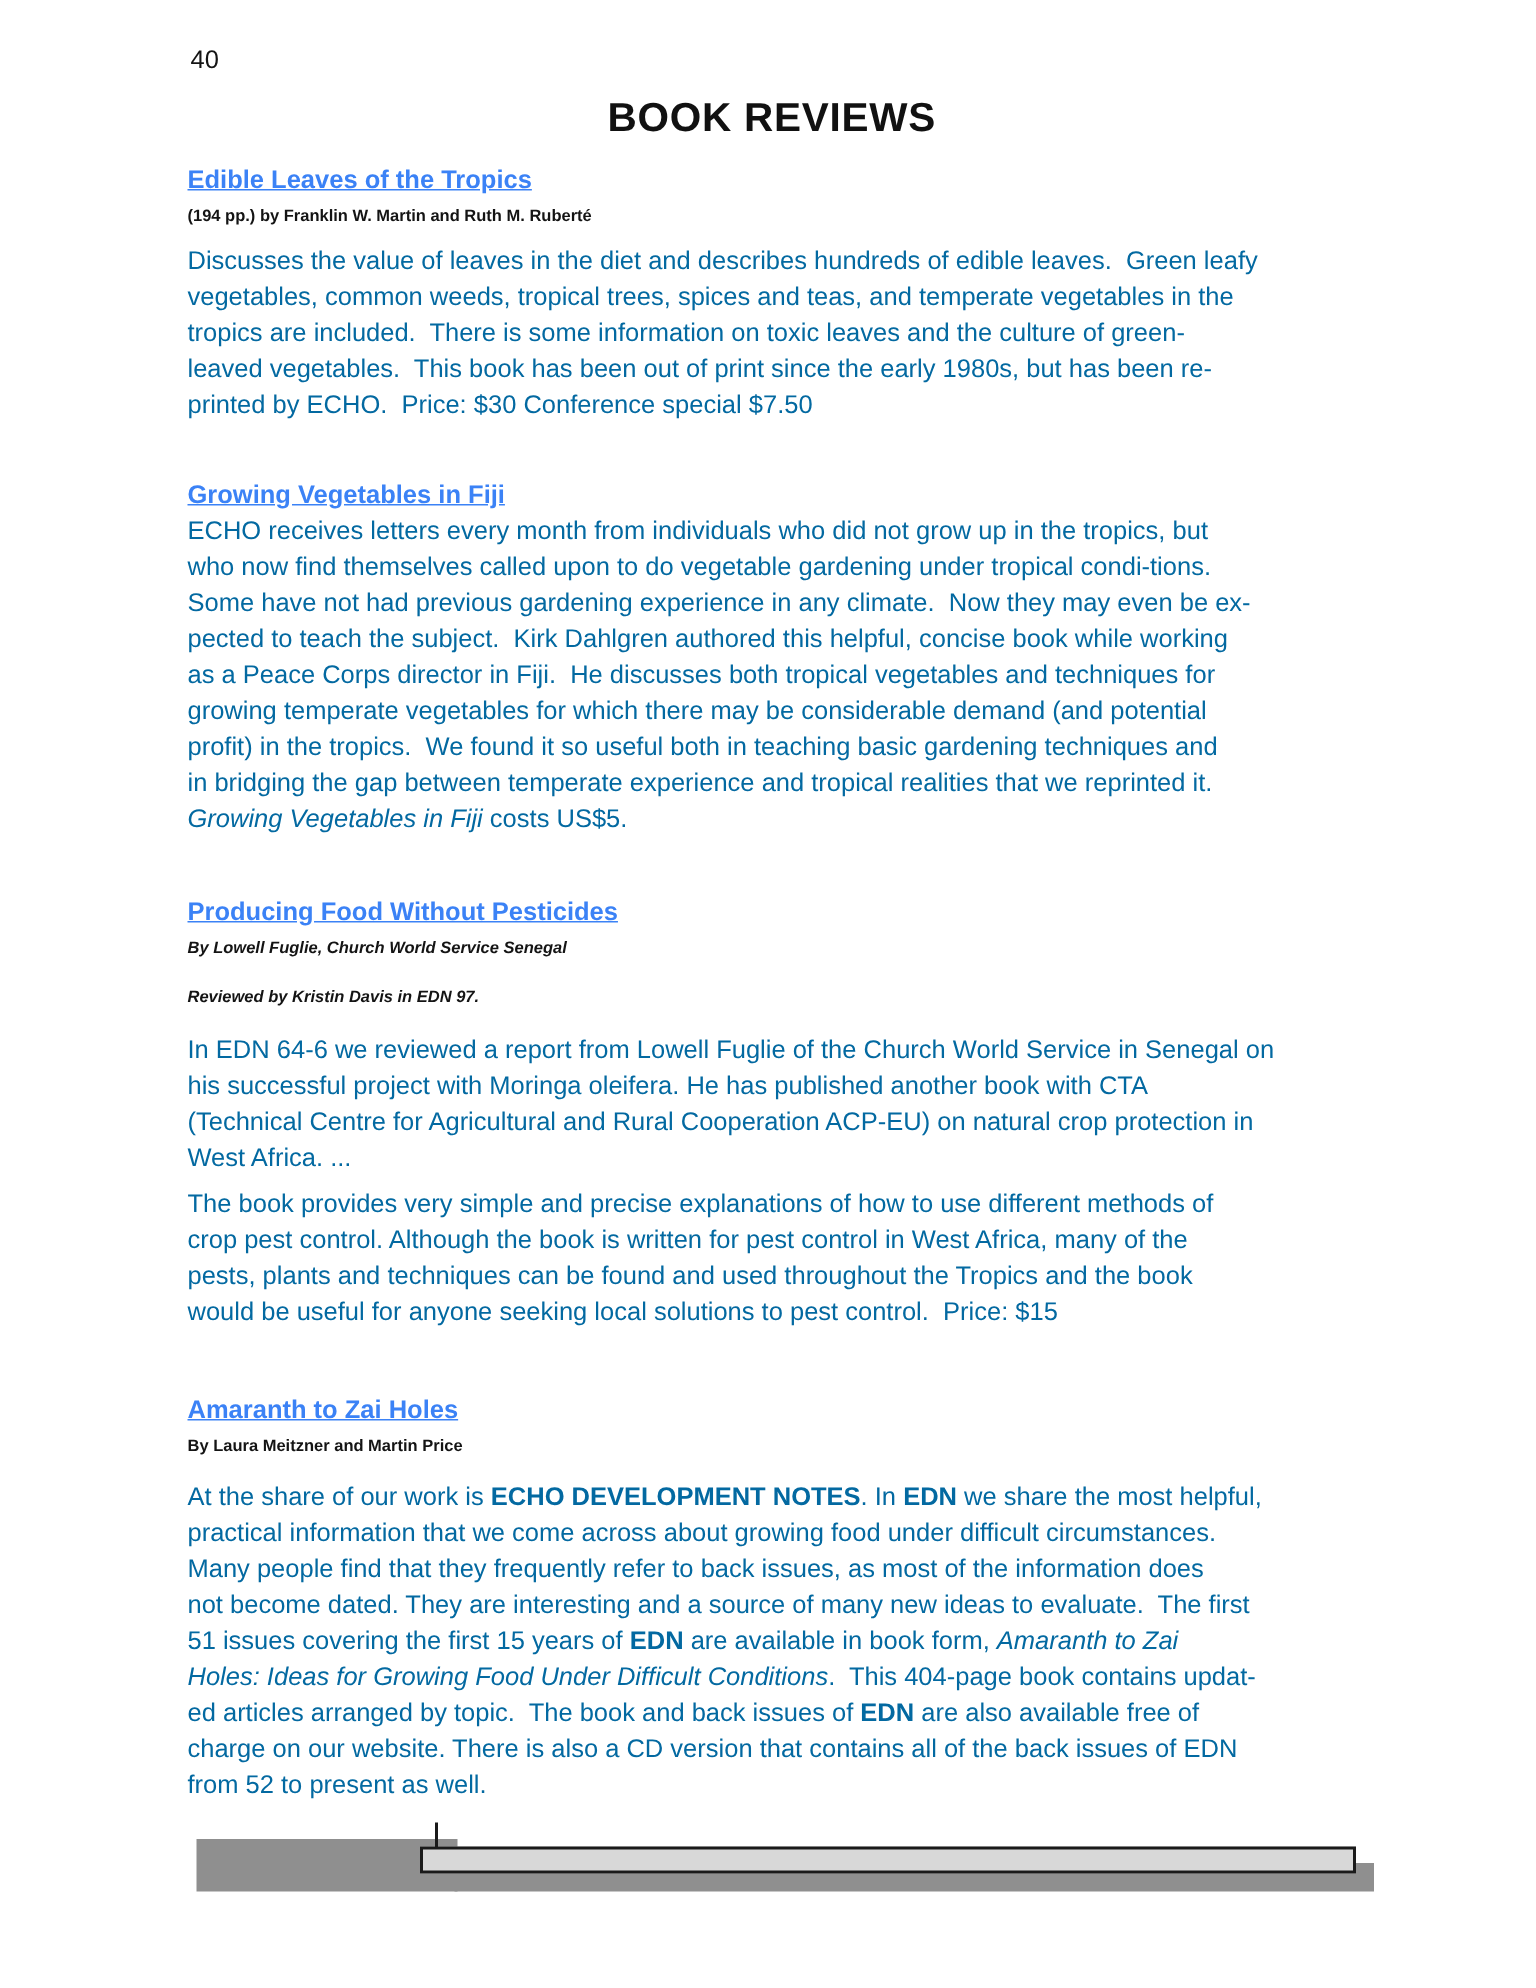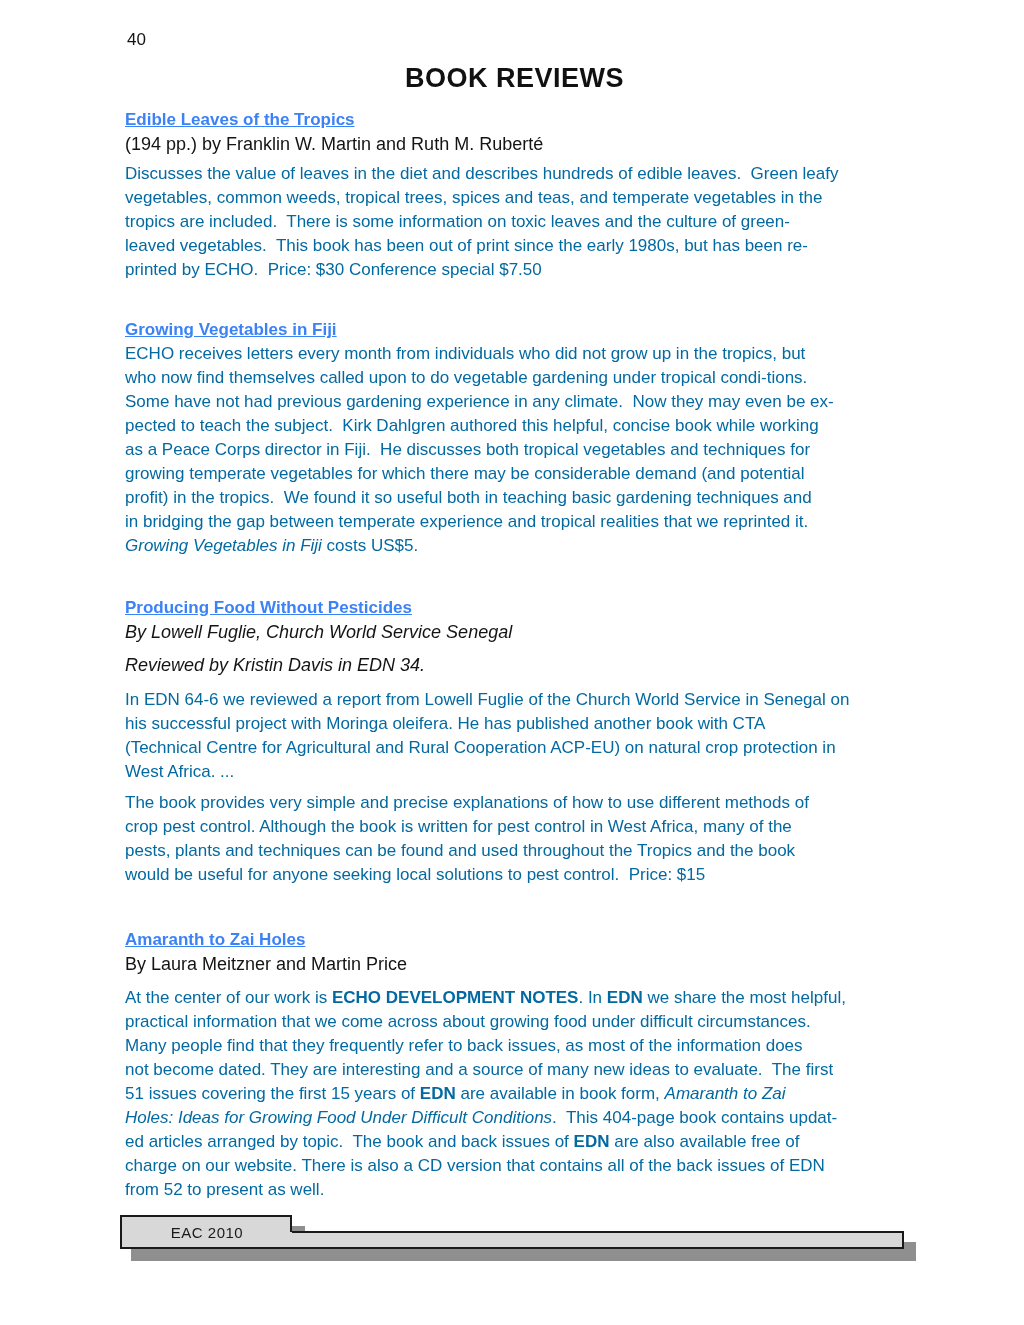--- a/index.html
+++ b/index.html
@@ -17,21 +17,21 @@
   .title {
     font-size:27px; font-weight:bold; text-align:center;
     margin:12px 0 0 -20px; line-height:32px; letter-spacing:0.5px;
     color:#111;
   }
   section.review { margin:0; }
   .rh {
     font-size:17px; font-weight:bold; text-decoration:underline;
     margin:0; line-height:24px; color:#3b82f6;
   }
-  .line { font-size:18px; line-height:24px; white-space:pre-wrap; }
+  .line { font-size:11px; line-height:24px; white-space:pre-wrap;font-weight:bold; }
   .it { font-style:italic; }
   .b  { font-weight:bold; }
   .para {
     margin:0; font-size:17px; line-height:24px;
     white-space:pre-wrap; color:#0369a1;
   }
   
   .footer { position:relative; height:52px; width:800px; }
   .f-shadow-tab { position:absolute; left:11px; top:11px; width:174px; height:35px; background:#8f8f8f; }
   .f-shadow-bar { position:absolute; left:183px; top:27px; width:613px; height:19px; background:#8f8f8f; }
@@ -75,48 +75,45 @@
 as a Peace Corps director in Fiji.  He discusses both tropical vegetables and techniques for
 growing temperate vegetables for which there may be considerable demand (and potential
 profit) in the tropics.  We found it so useful both in teaching basic gardening techniques and
 in bridging the gap between temperate experience and tropical realities that we reprinted it.
 </span><span class="it">Growing Vegetables in Fiji</span><span> costs US$5.</span></p>
   </section>
 
   <section class="review" style="margin-top:38px">
     <h2 class="rh">Producing Food Without Pesticides</h2>
     <div class="line it">By Lowell Fuglie, Church World Service Senegal</div>
-    <div class="line it" style="margin-top:9px">Reviewed by Kristin Davis in EDN 34.</div>
+    <div class="line it" style="margin-top:9px">Reviewed by Kristin Davis in EDN 97.</div>
     <p class="para" style="margin-top:11px"><span>In EDN 64-6 we reviewed a report from Lowell Fuglie of the Church World Service in Senegal on
 his successful project with Moringa oleifera. He has published another book with CTA
 (Technical Centre for Agricultural and Rural Cooperation ACP-EU) on natural crop protection in
 West Africa. ...</span></p>
     <p class="para" style="margin-top:7px"><span>The book provides very simple and precise explanations of how to use different methods of
 crop pest control. Although the book is written for pest control in West Africa, many of the
 pests, plants and techniques can be found and used throughout the Tropics and the book
 would be useful for anyone seeking local solutions to pest control.  Price: $15</span></p>
   </section>
 
   <section class="review" style="margin-top:41px">
     <h2 class="rh">Amaranth to Zai Holes</h2>
     <div class="line">By Laura Meitzner and Martin Price</div>
-    <p class="para" style="margin-top:10px"><span>At the center of our work is </span><span class="b">ECHO DEVELOPMENT NOTES</span><span>. In </span><span class="b">EDN</span><span> we share the most helpful,
+    <p class="para" style="margin-top:10px"><span>At the share of our work is </span><span class="b">ECHO DEVELOPMENT NOTES</span><span>. In </span><span class="b">EDN</span><span> we share the most helpful,
 practical information that we come across about growing food under difficult circumstances.
 Many people find that they frequently refer to back issues, as most of the information does
 not become dated. They are interesting and a source of many new ideas to evaluate.  The first
 51 issues covering the first 15 years of </span><span class="b">EDN</span><span> are available in book form, </span><span class="it">Amaranth to Zai
 Holes: Ideas for Growing Food Under Difficult Conditions</span><span>.  This 404-page book contains updat-
 ed articles arranged by topic.  The book and back issues of </span><span class="b">EDN</span><span> are also available free of
 charge on our website. There is also a CD version that contains all of the back issues of EDN
 from 52 to present as well.</span></p>
   </section>
 
   <div class="footer" style="margin-top:13px; margin-left:-5px;">
     <div class="f-shadow-tab"></div>
     <div class="f-shadow-bar"></div>
     <div class="f-bar"></div>
-    <div class="f-tab">
-      <span class="f-label">EAC 2010</span>
-    </div>
     <div class="f-tab-edge"></div>
   </div>
 
 </div>
 
 </body></html>

